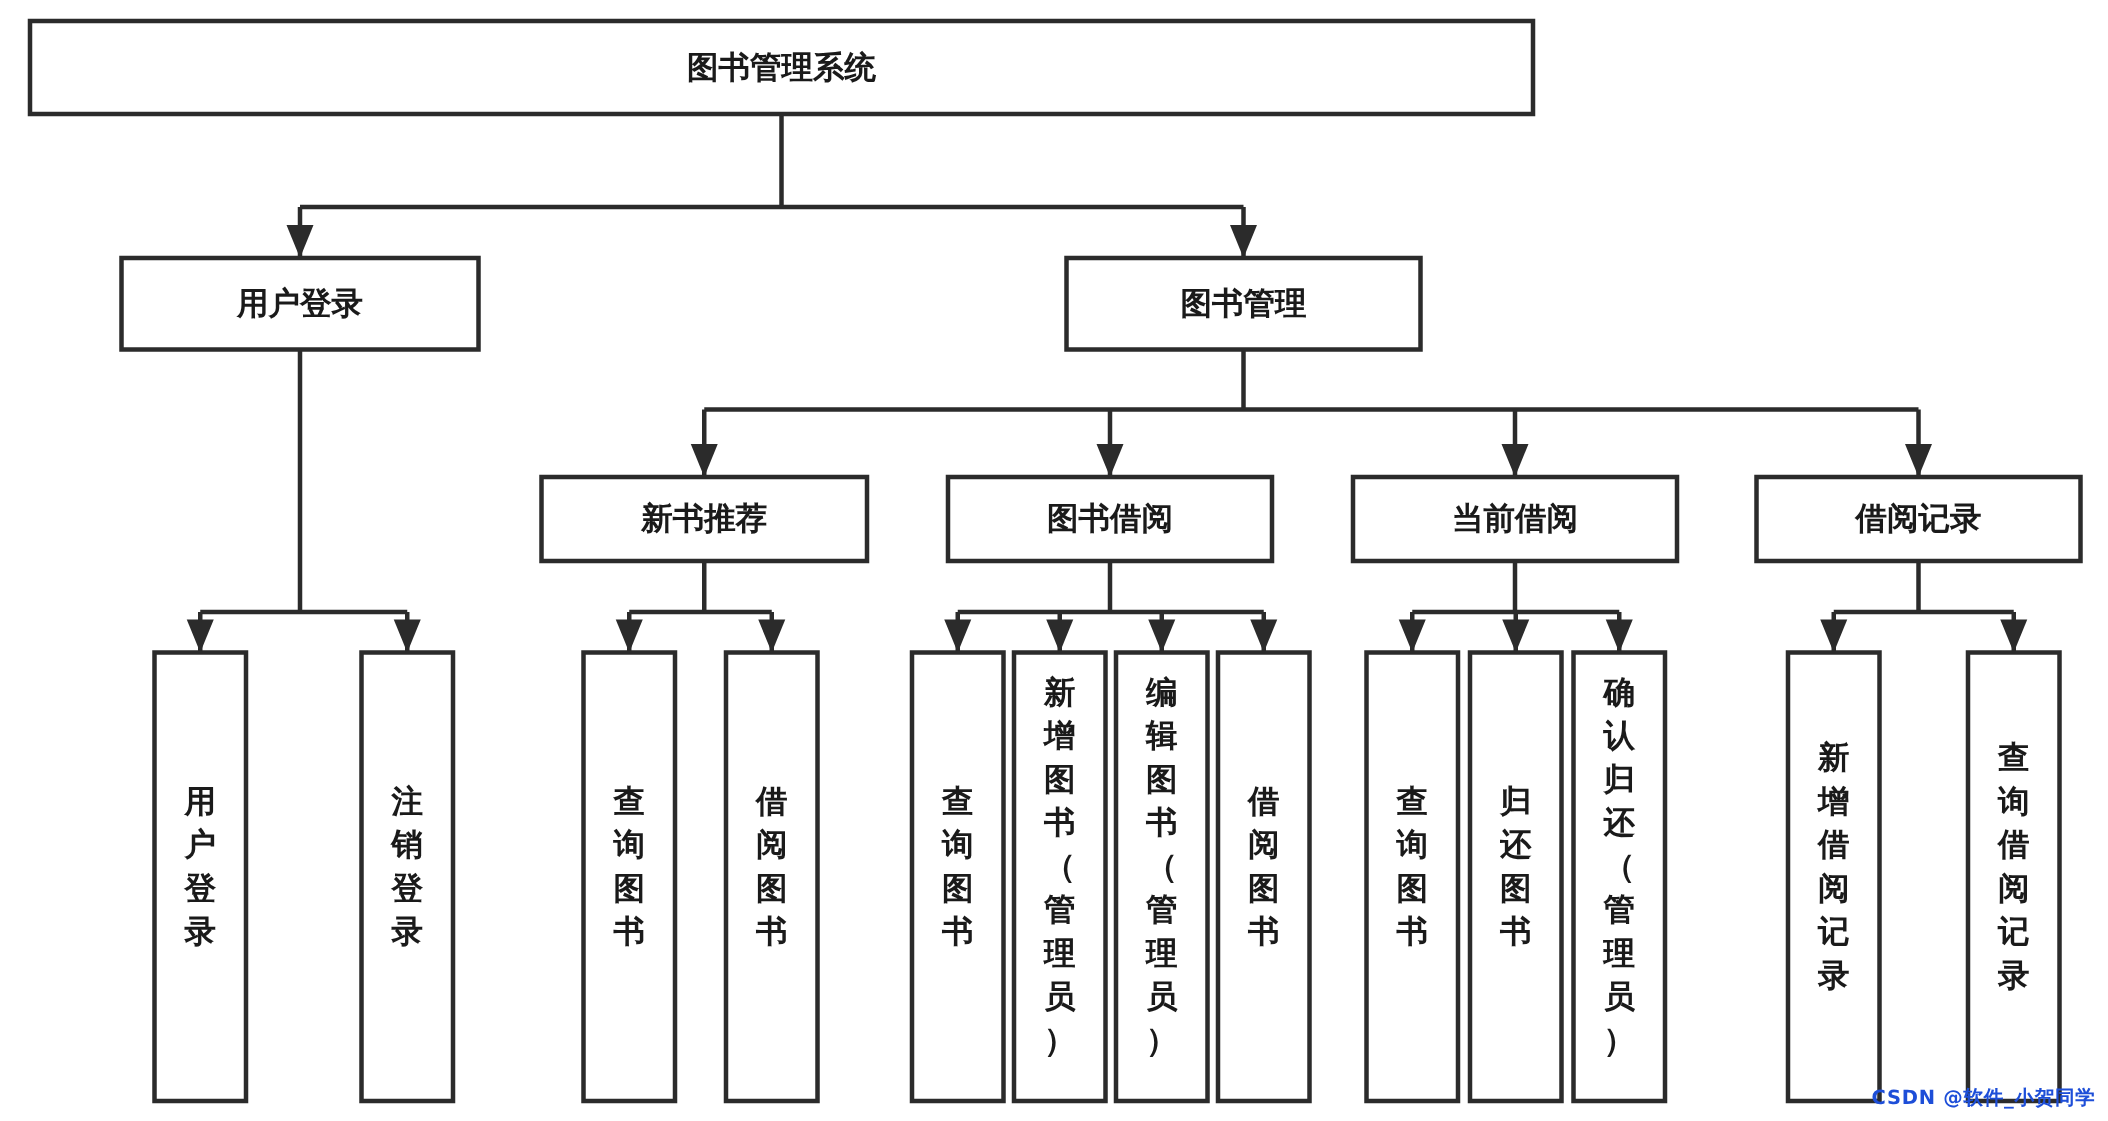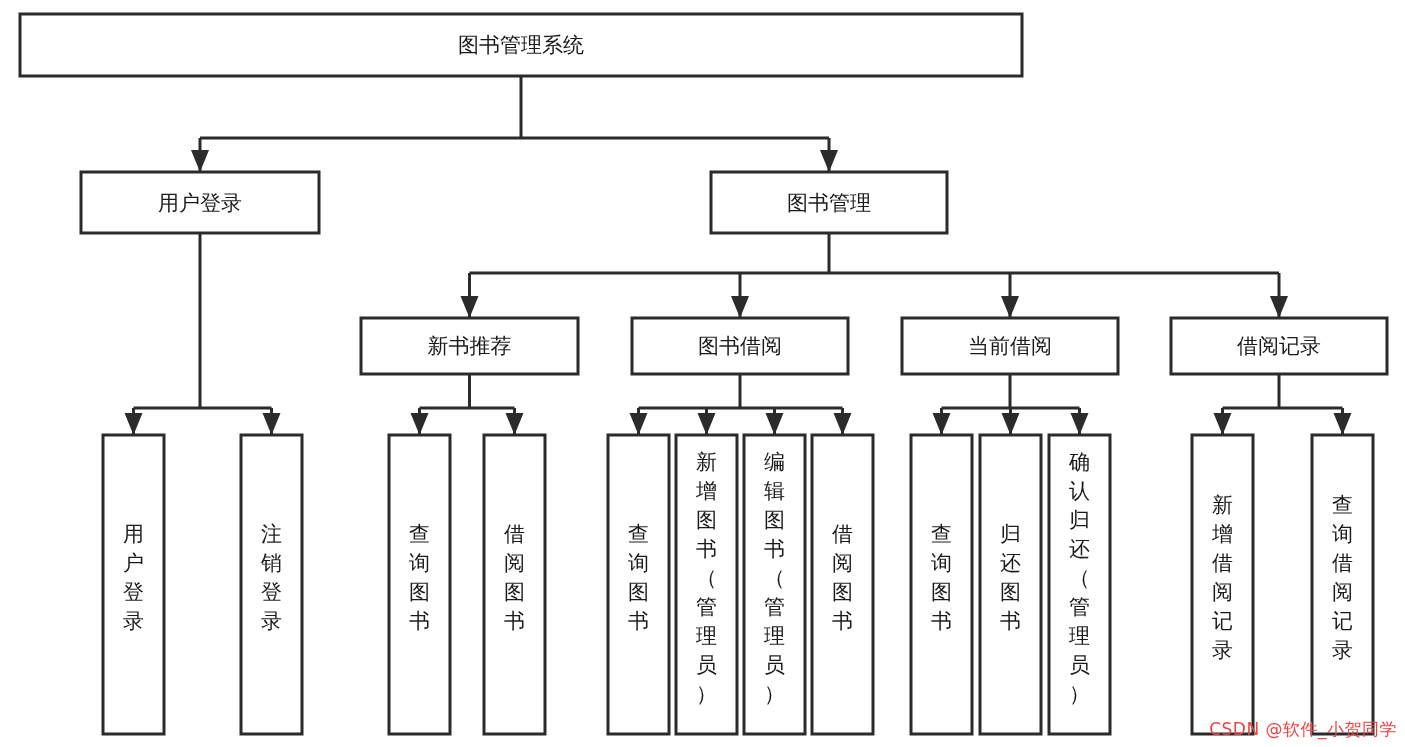--- a/index.html
+++ b/index.html
@@ -12,20 +12,21 @@
     width: 1405px;
     height: 747px;
     overflow: hidden;
     font-family: "DejaVu Sans", "Liberation Sans", sans-serif;
   }
   #diagram-root {
     position: relative;
     width: 1405px;
     height: 747px;
     background: #ffffff;
+    font-weight: bold;
   }
   svg#tree-svg {
     position: absolute;
     left: 0;
     top: 0;
     width: 1405px;
     height: 747px;
     display: block;
   }
   .node-rect {
@@ -54,22 +55,22 @@
     font-family: "DejaVu Sans", "Liberation Sans", sans-serif;
     fill: #1a1a1a;
     font-size: 21px;
     text-anchor: middle;
   }
   .watermark {
     position: absolute;
     right: 8px;
     bottom: 6px;
     font-family: "DejaVu Sans", "Liberation Sans", sans-serif;
-    font-size: 17px;
-    color: #ef4444;
+    font-size: 13px;
+    color: #1d4ed8;
     letter-spacing: 0.5px;
     white-space: nowrap;
     pointer-events: none;
   }
 </style>
 </head>
 <body>
 
 <div id="diagram-root">
   <svg id="tree-svg" viewBox="0 0 1405 747" xmlns="http://www.w3.org/2000/svg">

